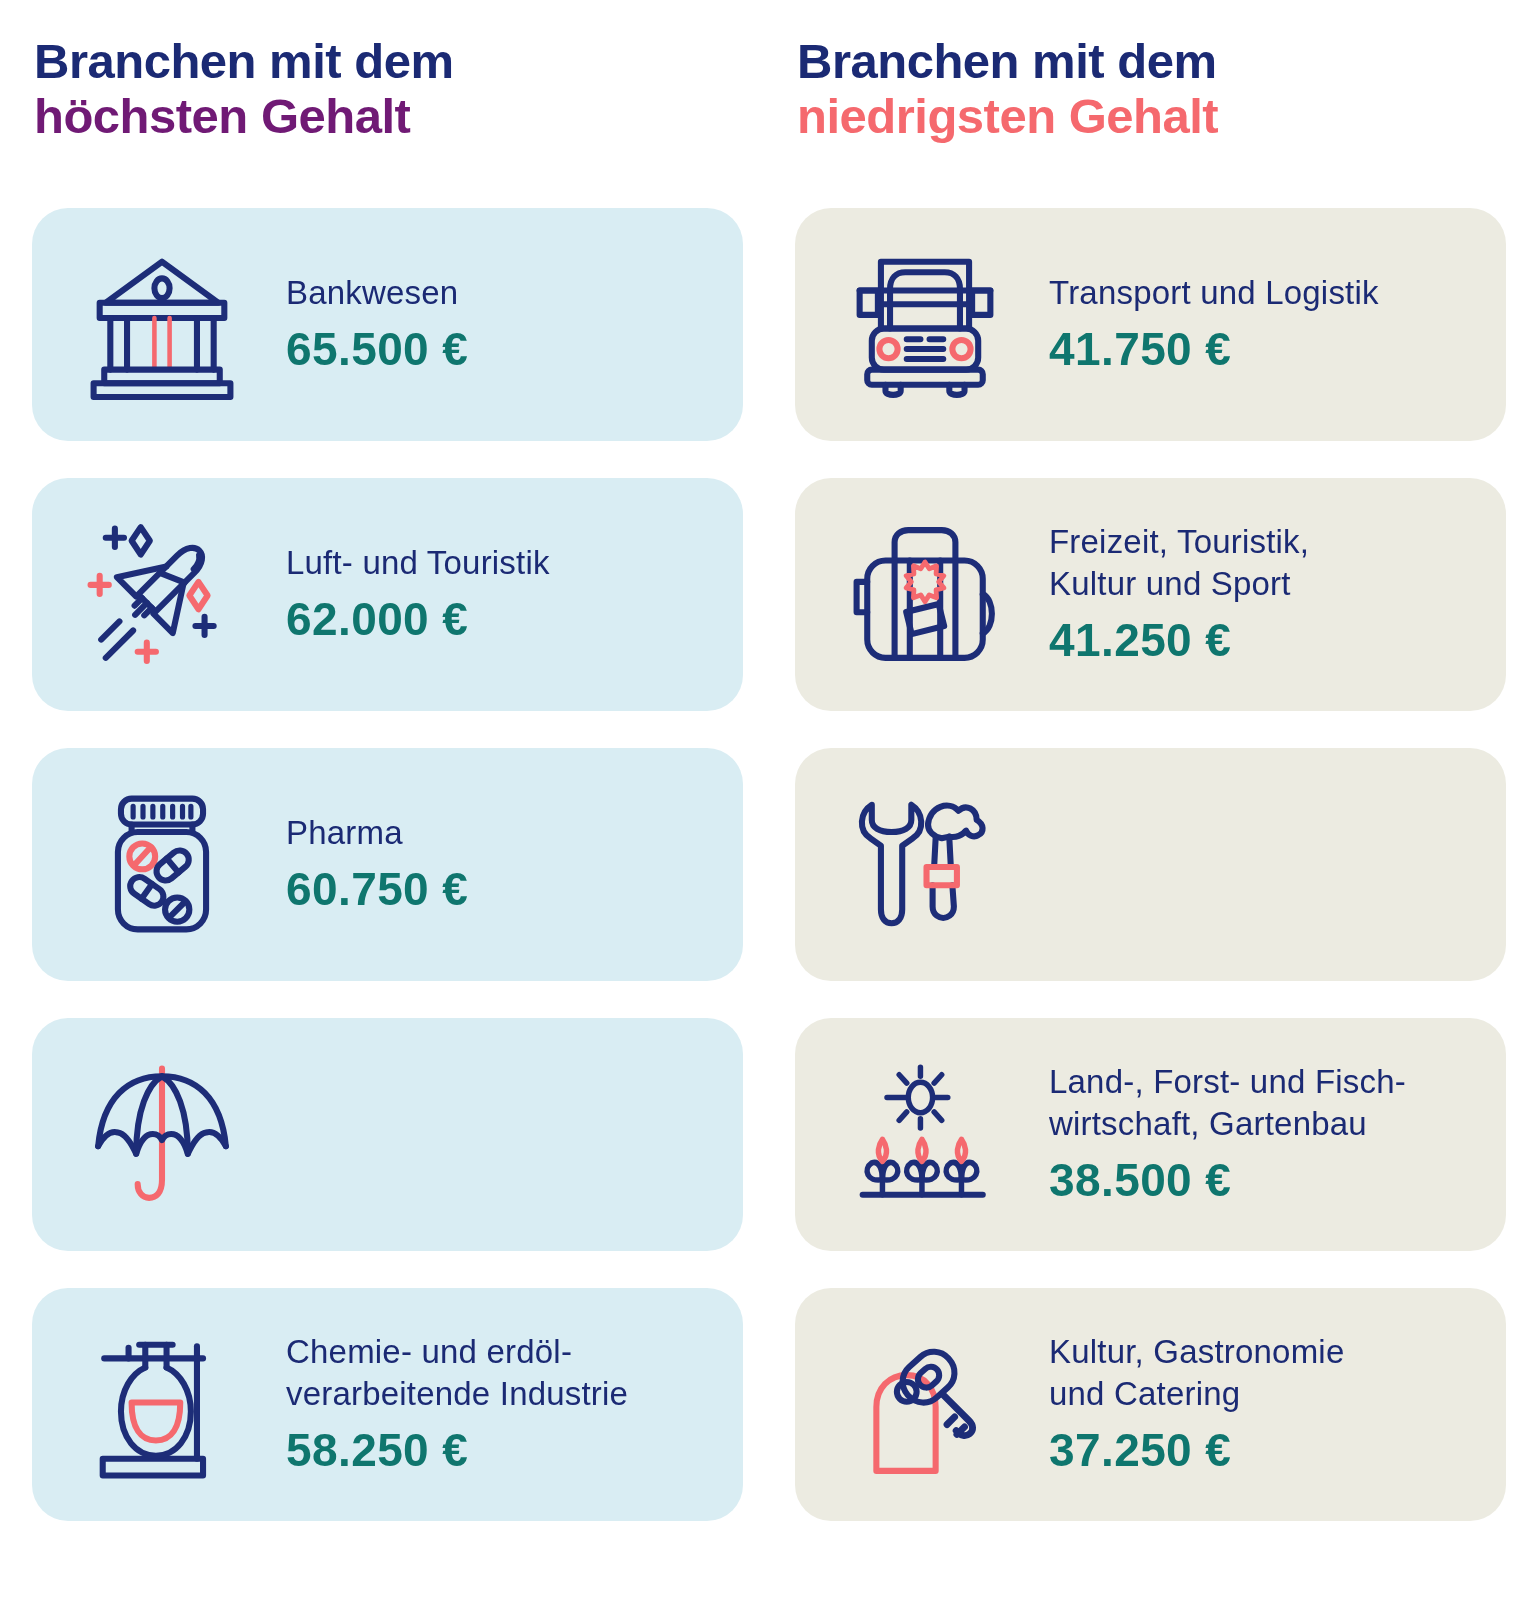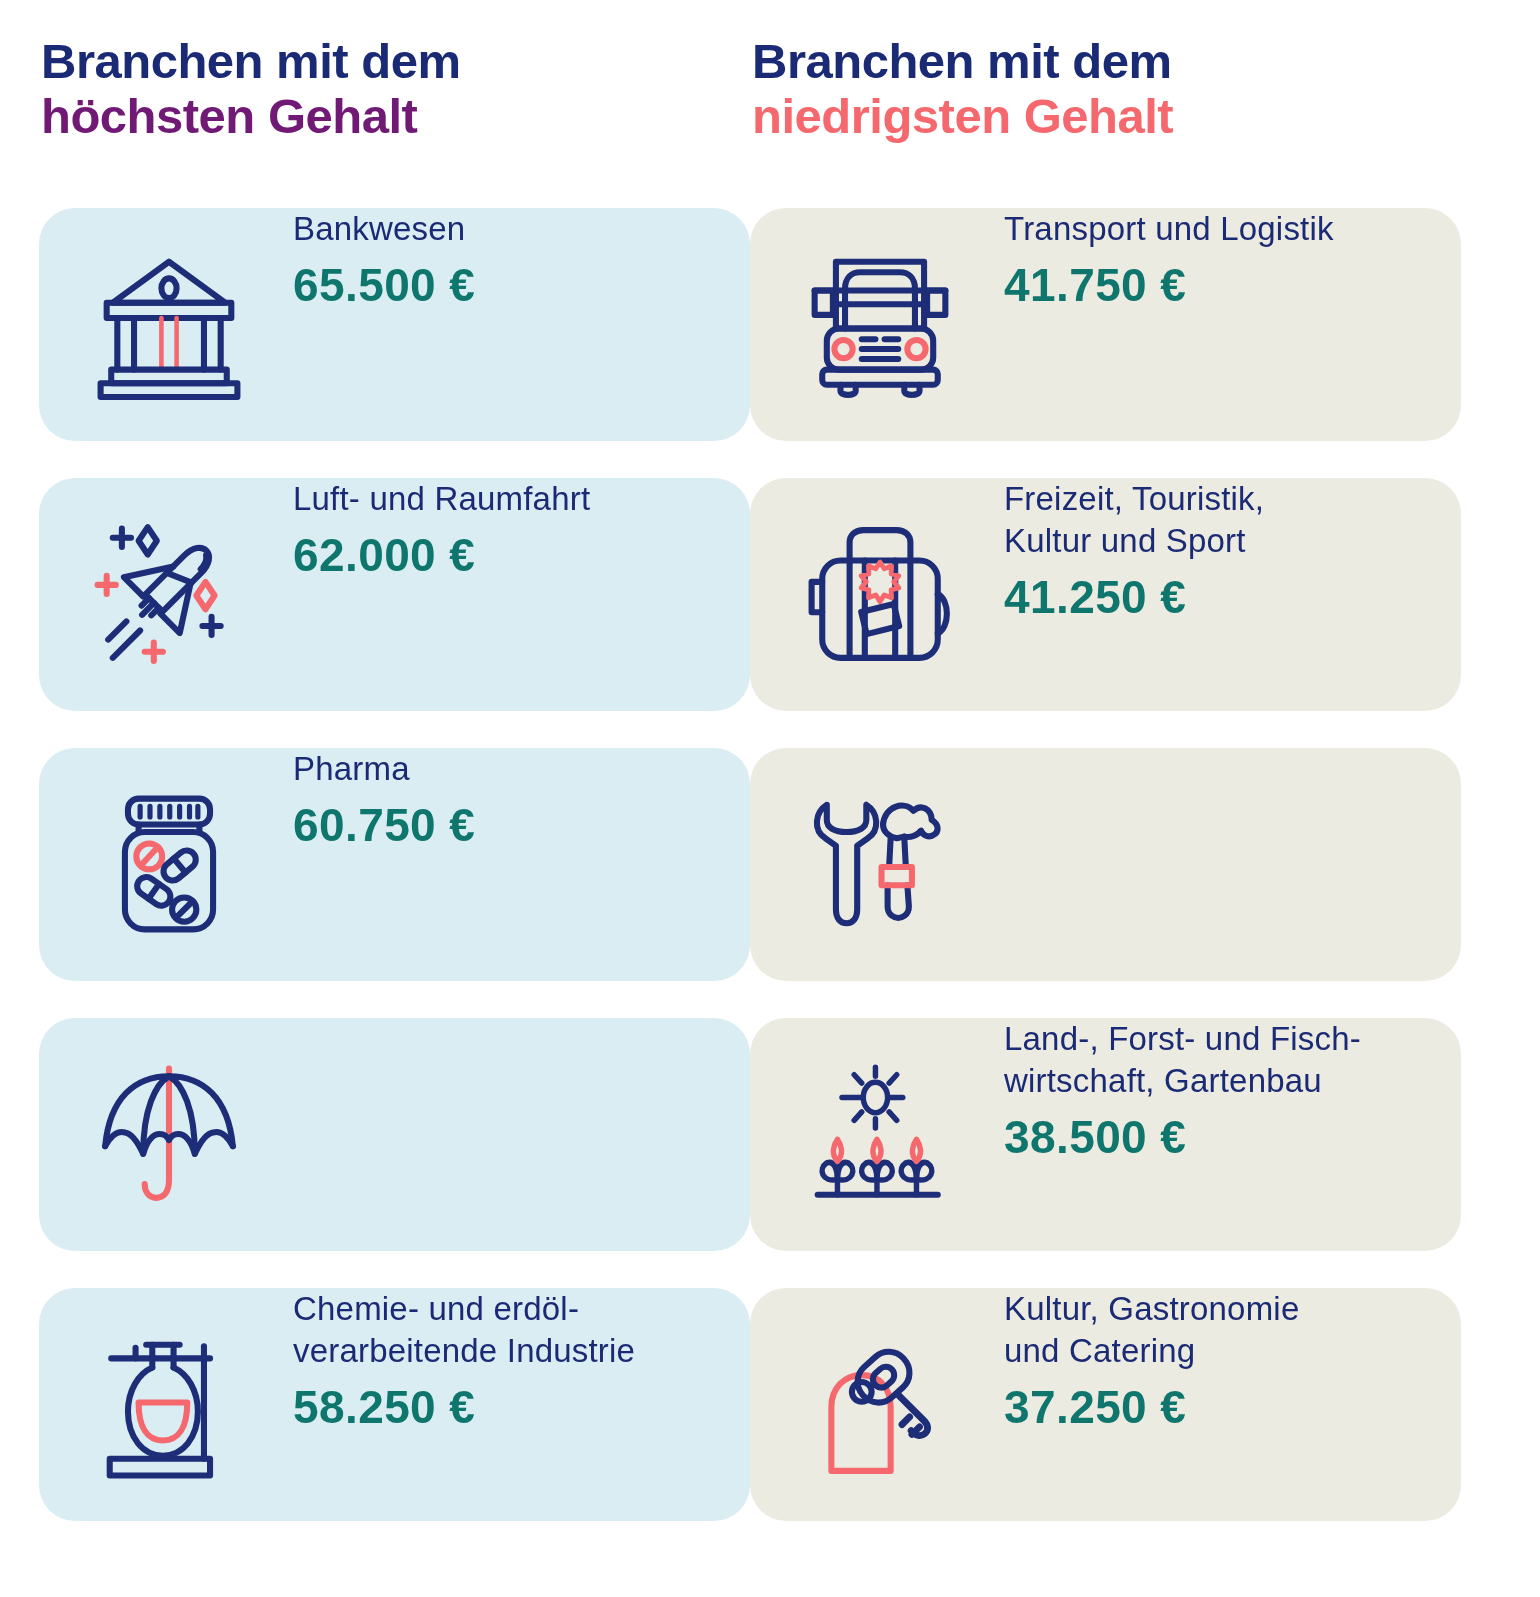--- a/index.html
+++ b/index.html
@@ -1,23 +1,23 @@
 <!DOCTYPE html>
 <html><head>
 <meta charset="utf-8">
 <style>
   * { margin:0; padding:0; box-sizing:border-box; }
   html,body { width:1540px; background:#ffffff; font-family:"Liberation Sans", sans-serif; }
   body { height:1597px; overflow:hidden; }
-  .wrap { display:flex; padding:34px 28px 0 25px;margin-left:14px; }
+  .wrap { display:flex; gap:52px; padding:34px 28px 0 32px; }
   .col { width:711px; flex:none; }
   .heading { font-size:49px; font-weight:700; line-height:1.12; letter-spacing:-0.5px; margin:0 0 64px 2px; color:#1b2a74; }
   .heading .l2.teal  { color:#701a75; }
   .heading .l2.coral { color:#f5696e; }
-  .card { height:233px; border-radius:36px; margin-bottom:37px; display:flex; }
+  .card { height:233px; border-radius:36px; margin-bottom:37px; display:flex; align-items:center; }
   .col-high .card { background:#d9edf3; }
   .col-low  .card { background:#ecebe1; }
   .icon-box { width:172px; margin-left:44px; flex:none; display:flex; align-items:center; justify-content:center; }
   .icon-box svg { width:152px; height:152px; }
   .txt { margin-left:38px; }
   .label { font-size:33px; color:#1b2a74; line-height:1.27; letter-spacing:0.2px; }
   .value { font-size:46px; font-weight:700; color:#0f766e; margin-top:8px; letter-spacing:0.4px; }
 </style>
 </head>
 <body>
@@ -60,21 +60,21 @@
           <path d="M10 80 L22 68 M13 92 L31 74"></path>
           <path d="M19 7 V19 M13 13 H25"></path>
           <path d="M36 6 L42 15 L36 24 L30 15 Z"></path>
           <path d="M78 65 V77 M72 71 H84"></path>
           <path d="M9 38 V50 M3 44 H15" stroke="#f5696e"></path>
           <path d="M74 42 L80 51 L74 60 L68 51 Z" stroke="#f5696e"></path>
           <path d="M40 82 V94 M34 88 H46" stroke="#f5696e"></path>
         </svg>
       </div>
       <div class="txt">
-        <div class="label"><span>Luft- und Raumfahrt</span></div>
+        <div class="label"><span>Luft- und Touristik</span></div>
         <div class="value">62.000 €</div>
       </div>
     </div>
 
     <div class="card">
       <div class="icon-box">
         <svg viewBox="0 0 100 100" stroke="#1d2d78" fill="none" stroke-width="4" stroke-linecap="round" stroke-linejoin="round">
           <rect x="23" y="7" width="54" height="17" rx="7"></rect>
           <path d="M31 12 V19 M37.5 12 V19 M44 12 V19 M50.5 12 V19 M57 12 V19 M63.5 12 V19 M69 12 V19" stroke-width="3.4"></path>
           <path d="M30 24 V29 M70 24 V29"></path>

